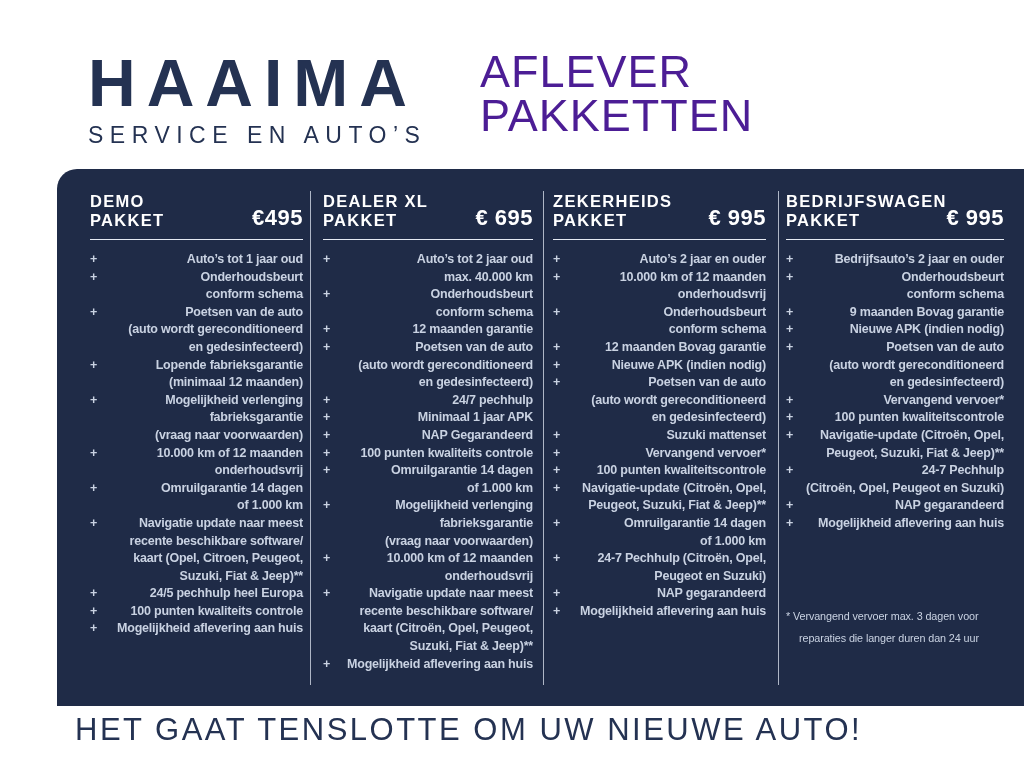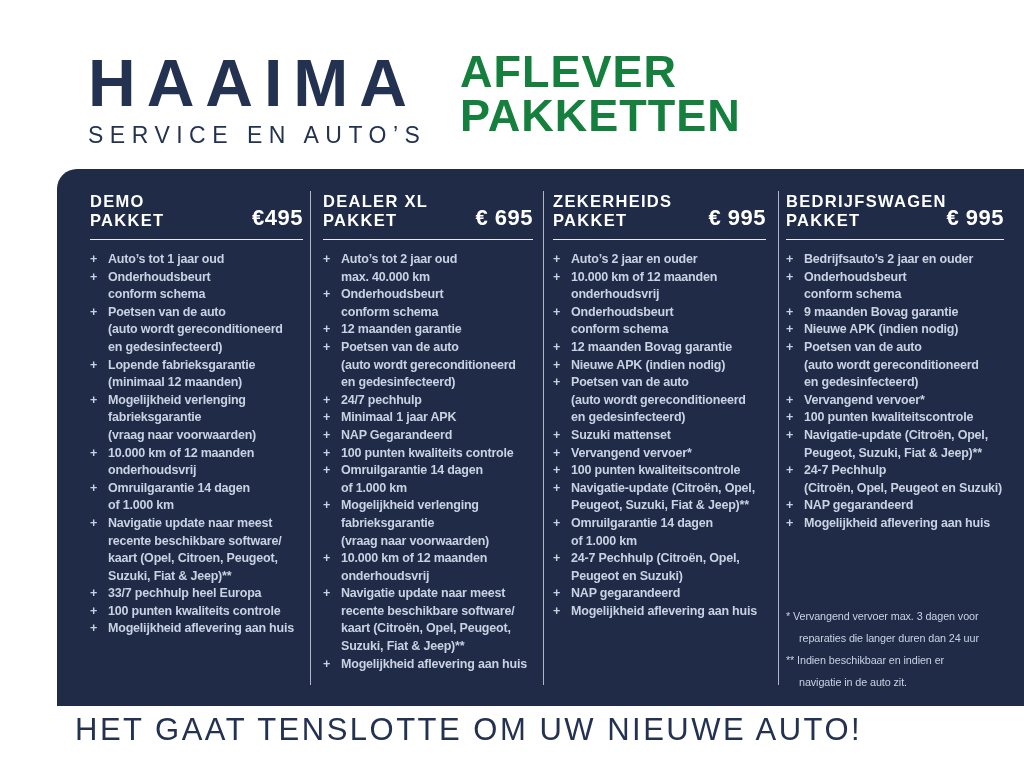--- a/index.html
+++ b/index.html
@@ -4,40 +4,40 @@
 <style>
   html,body{margin:0;padding:0;}
   body{
     width:1024px;height:768px;position:relative;overflow:hidden;
     background:#ffffff;font-family:"Liberation Sans",sans-serif;
   }
   .brand{position:absolute;left:88px;top:50px;color:#243252;}
   .brand-name{font-size:66px;font-weight:bold;letter-spacing:11px;line-height:1;white-space:nowrap;}
   .brand-sub{font-size:23px;font-weight:normal;letter-spacing:6.5px;margin-top:6px;white-space:nowrap;}
   .page-title{
-    position:absolute;left:460px;top:50px;margin:0;color:#15803d;
-    font-size:45px;font-weight:bold;line-height:44px;letter-spacing:1px;white-space:pre-line;
+    position:absolute;left:480px;top:50px;margin:0;color:#4c1d95;
+    font-size:45px;font-weight:normal;line-height:44px;letter-spacing:1px;white-space:pre-line;
   }
   .panel{
     position:absolute;left:57px;top:169px;width:967px;height:537px;
     background:#1F2B47;border-top-left-radius:20px;overflow:hidden;
   }
   .divider{position:absolute;width:1px;top:22px;height:494px;background:#AEB6C6;}
   .d1{left:253px}.d2{left:486px}.d3{left:721px}
   .grid{display:grid;grid-template-columns:233px 230px 233px 1fr;padding:23px 0 0 33px;}
   .col{padding-right:20px;position:relative;}
   .pkg-head{position:relative;color:#ffffff;}
   .pkg-title{font-size:16.5px;font-weight:bold;letter-spacing:1.3px;line-height:19px;white-space:pre-line;}
   .pkg-price{position:absolute;right:0;bottom:-1px;font-size:22px;font-weight:bold;letter-spacing:0.5px;}
   .pkg-rule{border:none;border-top:1.5px solid #E4E9F2;margin:9px 0 0 0;}
   .pkg-items{list-style:none;margin:11px 0 0 0;padding:0;color:#C9D2E2;
     font-size:12.5px;font-weight:bold;line-height:17.6px;letter-spacing:-0.2px;}
   .pkg-item{position:relative;padding-left:18px;}
   .plus{position:absolute;left:0;top:0;}
-  .item-text{display:block;white-space:pre;}
+  .item-text{display:block;white-space:pre;text-align:right;}
   .footnotes{margin-top:72px;color:#C9D2E2;font-size:10.8px;line-height:22px;font-weight:normal;letter-spacing:-0.1px;}
   .footnote{padding-left:13px;text-indent:-13px;white-space:pre-line;}
   .tagline{
     position:absolute;left:57px;top:712px;color:#243252;
     font-size:31px;font-weight:normal;letter-spacing:2.5px;white-space:nowrap;margin-left:18px;
   }
 </style>
 </head>
 <body>
 
@@ -100,21 +100,21 @@
           </li>
           <li class="pkg-item">
             <span class="plus">+</span>
             <span class="item-text">Navigatie update naar meest
 recente beschikbare software/
 kaart (Opel, Citroen, Peugeot,
 Suzuki, Fiat &amp; Jeep)**</span>
           </li>
           <li class="pkg-item">
             <span class="plus">+</span>
-            <span class="item-text">33/7 pechhulp heel Europa</span>
+            <span class="item-text">24/5 pechhulp heel Europa</span>
           </li>
           <li class="pkg-item">
             <span class="plus">+</span>
             <span class="item-text">100 punten kwaliteits controle</span>
           </li>
           <li class="pkg-item">
             <span class="plus">+</span>
             <span class="item-text">Mogelijkheid aflevering aan huis</span>
           </li>
         </ul>
@@ -319,20 +319,18 @@
             <span class="item-text">NAP gegarandeerd</span>
           </li>
           <li class="pkg-item">
             <span class="plus">+</span>
             <span class="item-text">Mogelijkheid aflevering aan huis</span>
           </li>
         </ul>
         <div class="footnotes">
           <div class="footnote">* Vervangend vervoer max. 3 dagen voor
 reparaties die langer duren dan 24 uur</div>
-          <div class="footnote">** Indien beschikbaar en indien er
-navigatie in de auto zit.</div>
         </div>
       </div>
     </div>
 </section>
 
 <div class="tagline">HET GAAT TENSLOTTE OM UW NIEUWE AUTO!</div>
 
 </body></html>

